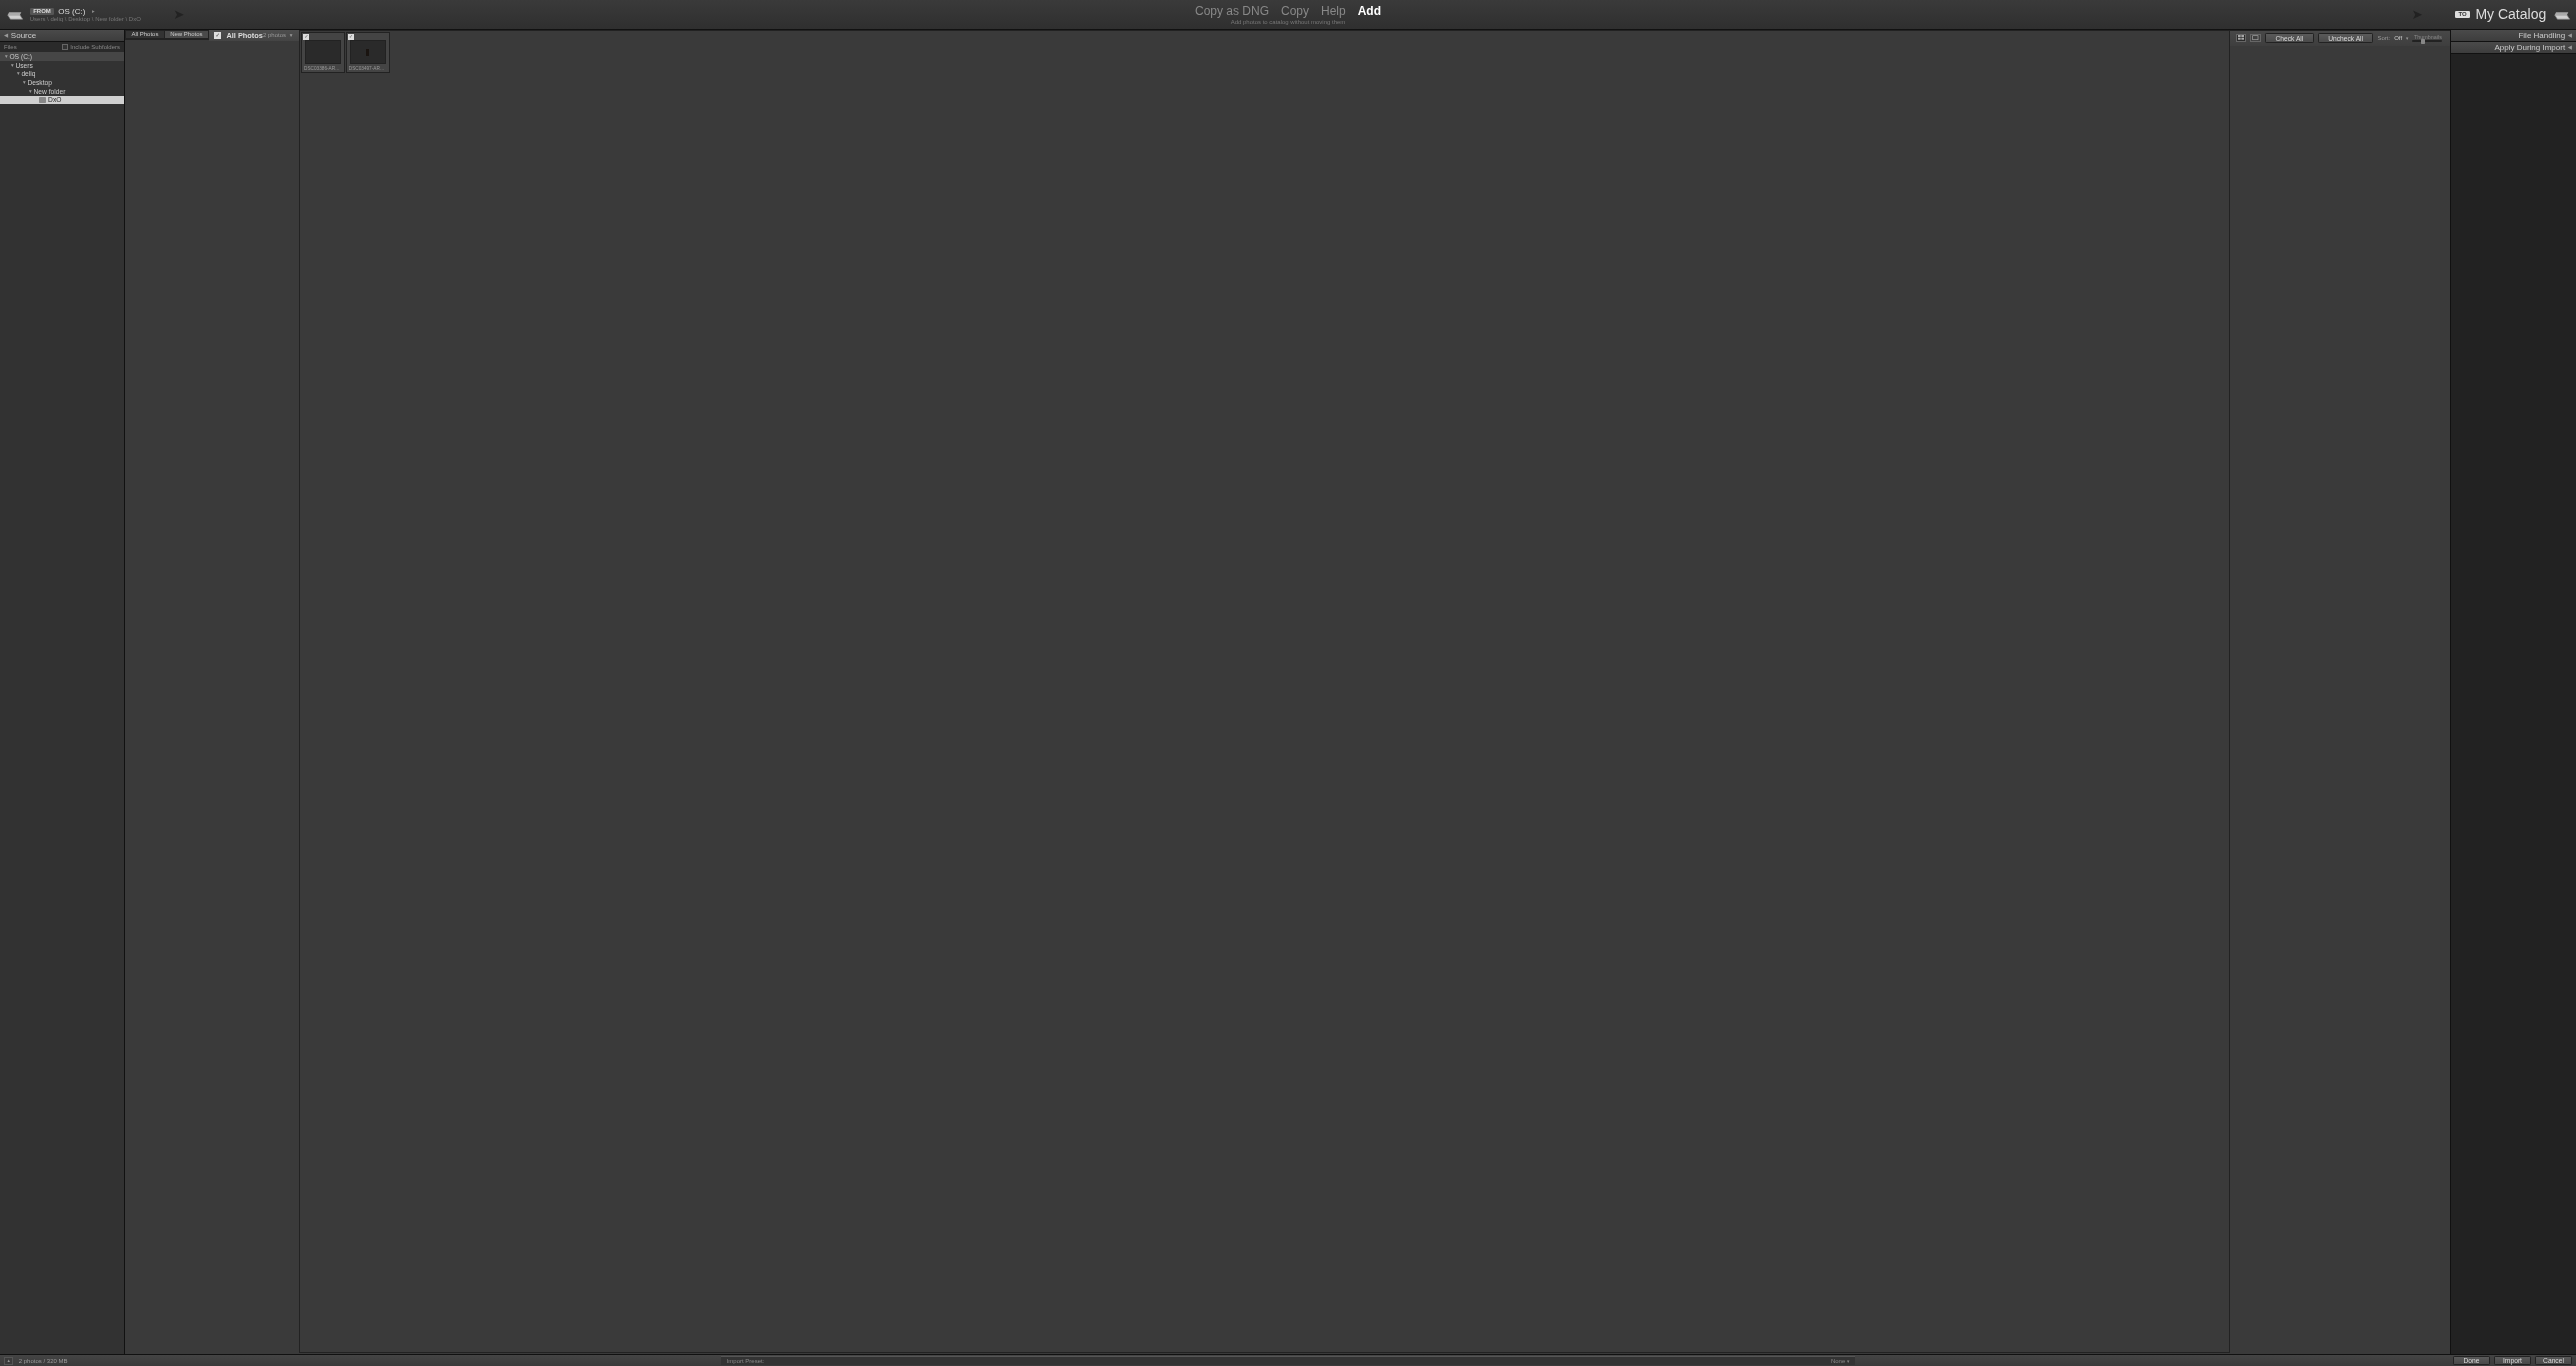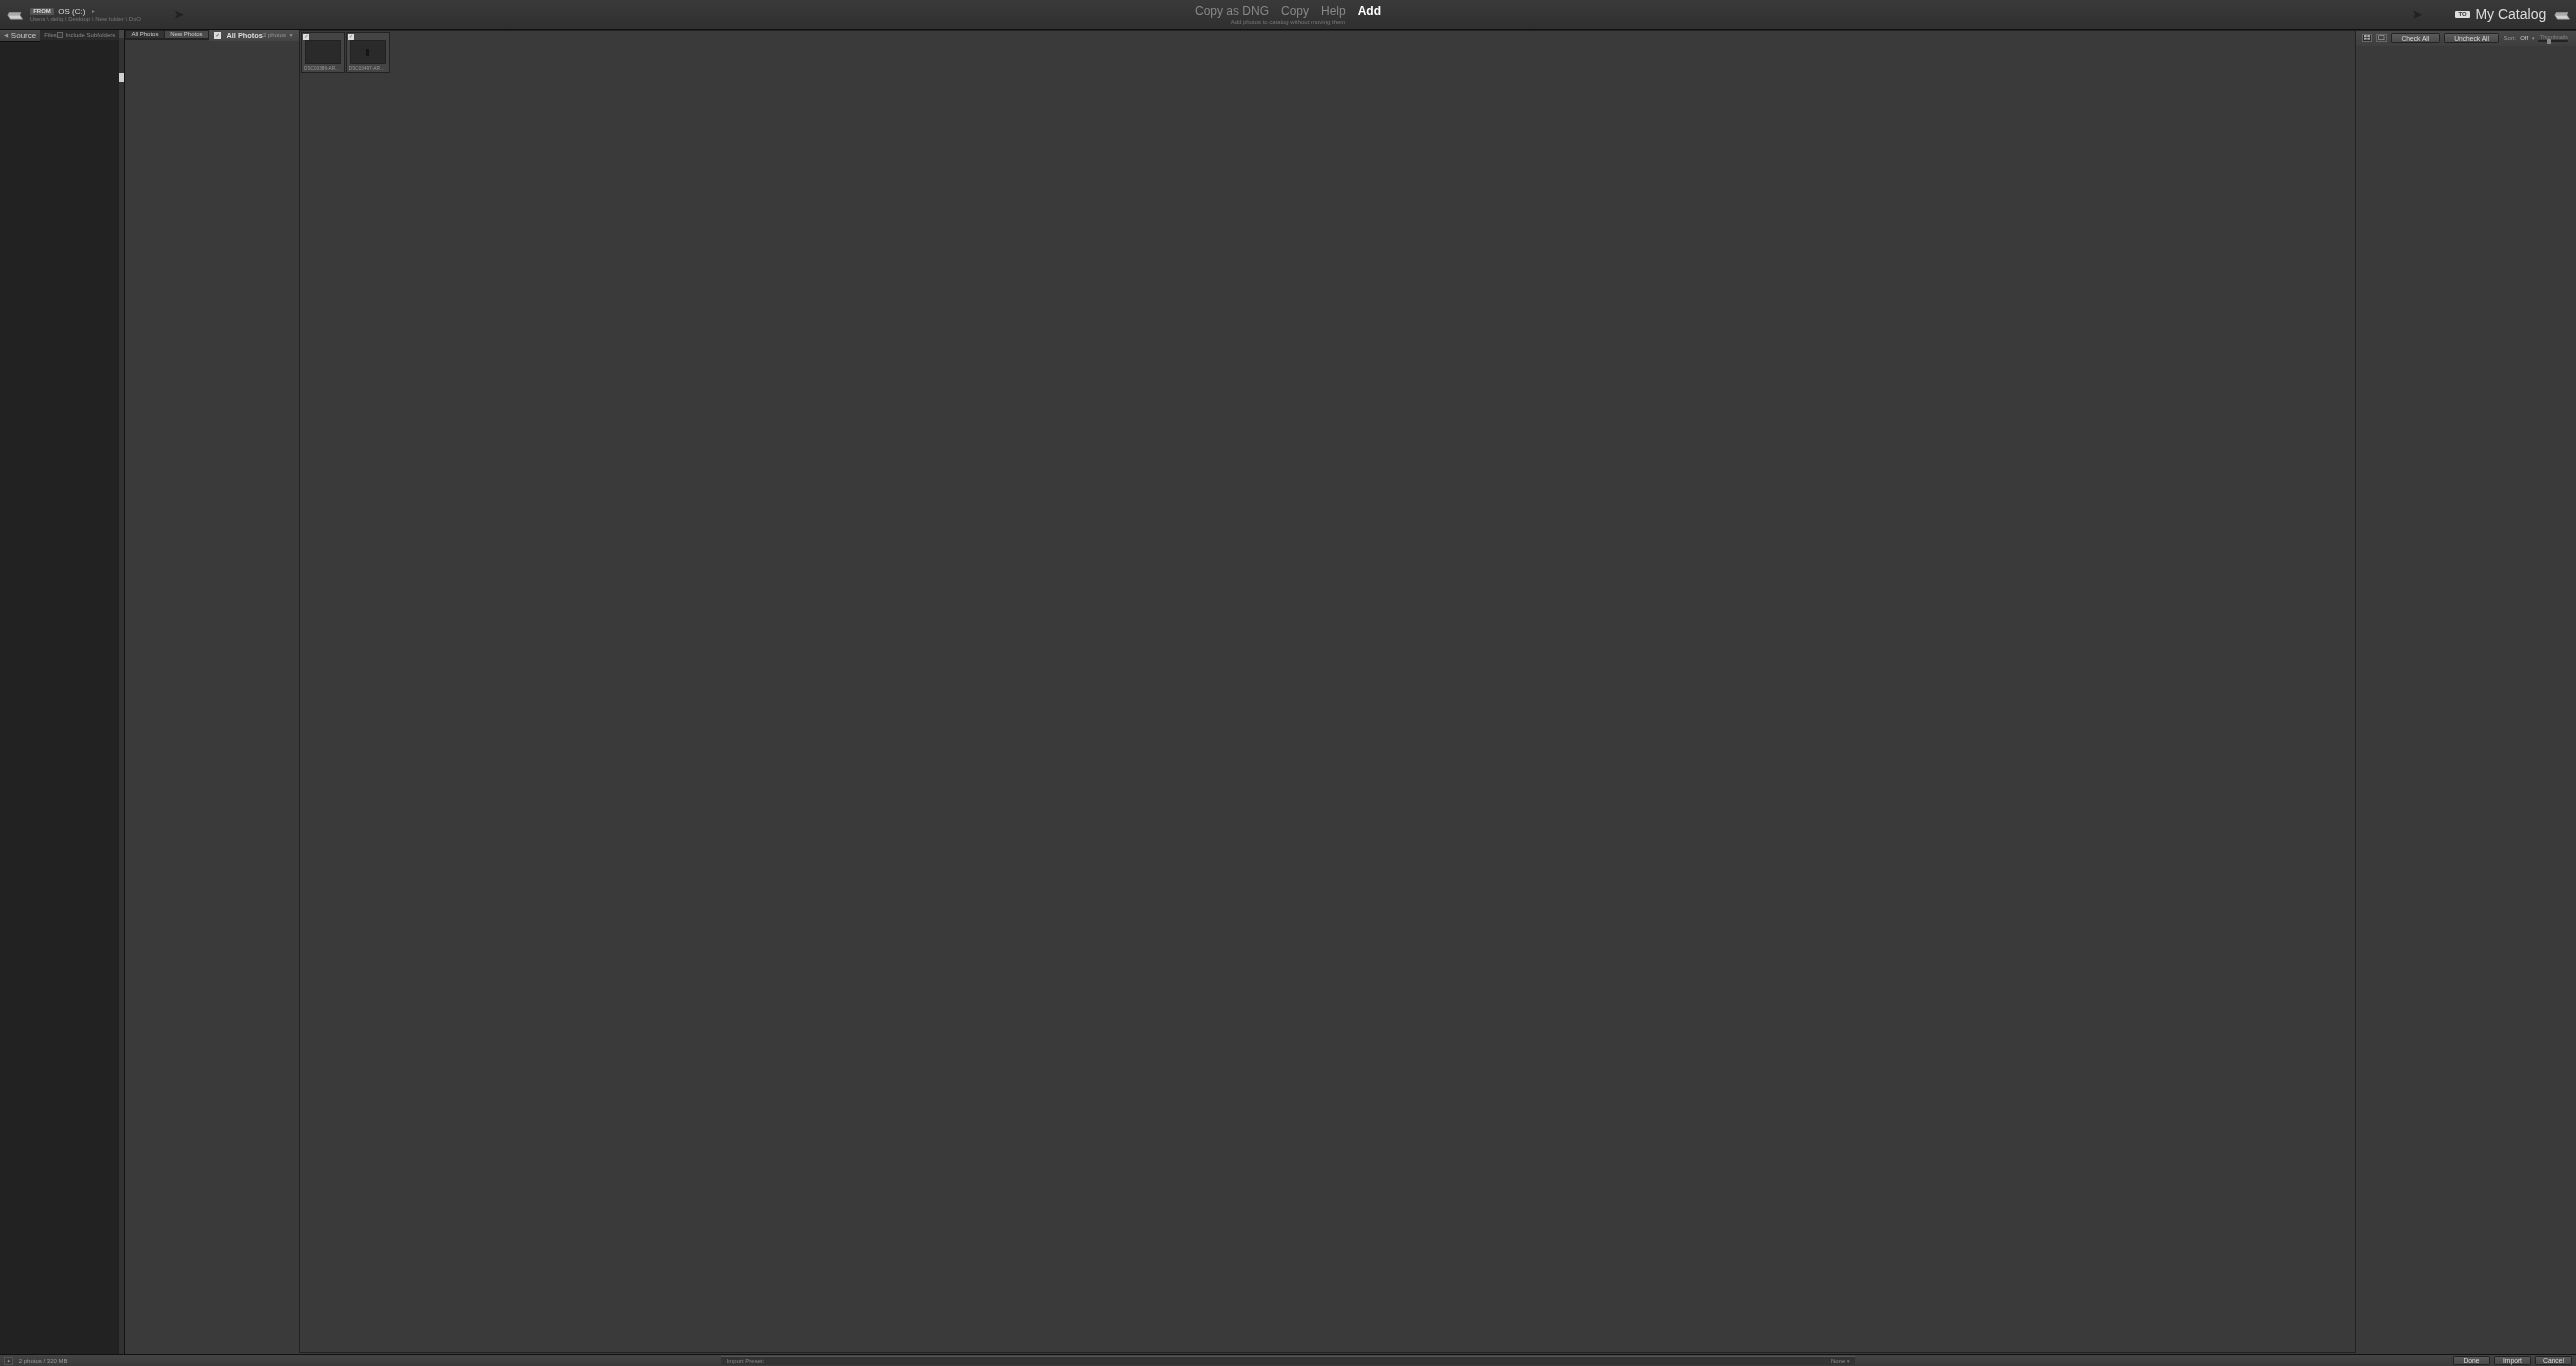--- a/index.html
+++ b/index.html
@@ -26,21 +26,21 @@
 .act.active{color:#fff;font-weight:bold}
 .act-sub{color:#777;font-size:6px;margin-top:1.3px}
 .dest-blk{margin-left:auto;display:flex;align-items:center;gap:5.4px;padding:0 5.4px}
 .to-badge{background:#ddd;color:#333;font-size:6px;padding:0.7px 3.4px;border-radius:1.3px;font-weight:bold}
 .dest-name{color:#ddd;font-size:14px}
 
 
 .main{flex:1;display:flex;min-height:0}
 
 
-.leftp{width:125px;background:#222;display:flex;flex-direction:row;border-right:0.7px solid #111}
+.leftp{width:125px;background:#222;display:flex;flex-direction:column;border-right:0.7px solid #111}
 .panel-hdr{height:12px;background:linear-gradient(#4a4a4a,#3d3d3d);display:flex;align-items:center;padding:0 4px;color:#ccc;font-size:8px;border-bottom:0.7px solid #111}
 .panel-hdr .tri{font-size:5.4px;margin-right:2.7px;color:#999}
 .panel-hdr.right{justify-content:flex-end}
 .panel-hdr.right .tri{margin-left:2.7px;margin-right:0}
 .files-row{height:10.7px;background:#2a2a2a;display:flex;align-items:center;padding:0 4px;font-size:6px;color:#888;justify-content:space-between}
 .chk-sm{width:6px;height:6px;border:0.7px solid #666;background:#333;margin-right:2.7px;display:inline-block}
 .tree{flex:1;overflow:auto;background:#323232}
 .tree-row{height:8.7px;display:flex;align-items:center;font-size:6.7px;color:#ccc;padding-left:4px;cursor:default}
 .tree-row.hl{background:#464646}
 .tree-row.sel{background:#d0d0d0;color:#222}
@@ -235,20 +235,30 @@
           <span style="color:#ccc">Off</span>
           <span style="font-size:4.7px">▾</span>
         </div>
         <div class="thumb-grp">
           <span>Thumbnails</span>
           <div class="slider"></div>
         </div>
       </div>
     </div>
 
+    <div class="rightp" id="rightp">
+        <div class="panel-hdr right">
+          <span>File Handling</span>
+          <span class="tri">◀</span>
+        </div>
+        <div class="panel-hdr right">
+          <span>Apply During Import</span>
+          <span class="tri">◀</span>
+        </div>
+      </div>
   </div>
 
   <div class="bottom">
     <div class="bottom-l">
       <div class="up-ico">▴</div>
       <span style="color:#999">2 photos / 320 MB</span>
     </div>
     <div class="preset-box">
       <span>Import Preset:</span>
       <span><span>None</span> <span style="font-size:4.7px">▾</span></span>

